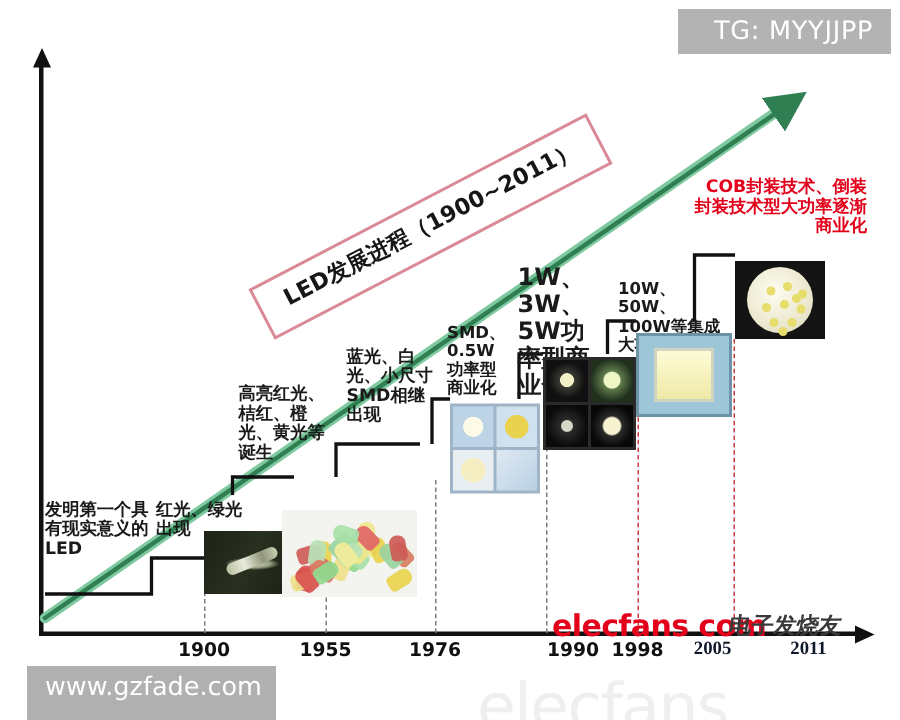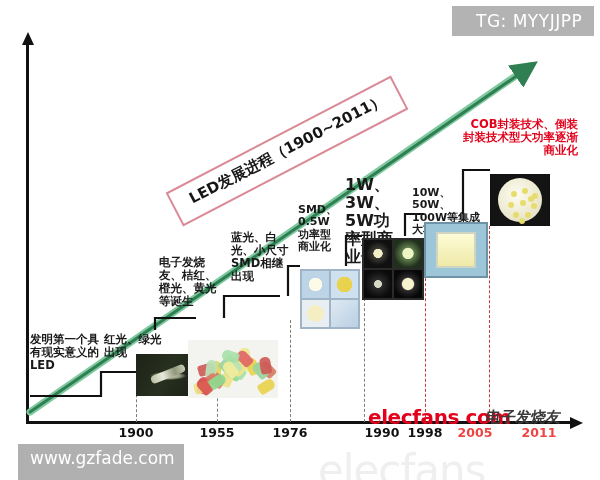--- a/index.html
+++ b/index.html
@@ -32,33 +32,33 @@
     font-size:15px;font-weight:bold;color:#161616;white-space:nowrap;
     letter-spacing:0px;line-height:30px;text-align:center;}
 
   
   .ms{position:absolute;font-weight:bold;color:#1a1a1a;line-height:1.12;}
 
   .ms1{left:30px;top:333px;width:72px;font-size:11.5px;}
   .ms2{left:104px;top:333px;width:68px;font-size:11.5px;}
   .ms3{left:159px;top:256px;width:62px;font-size:11.5px;}
   .ms4{left:231px;top:231px;width:60px;font-size:11.5px;}
-  .ms5{left:298px;top:204px;width:42px;font-size:11px;}
+  .ms5{left:298px;top:216px;width:42px;font-size:11px;}
   .ms6{left:345px;top:176px;width:56px;font-size:16px;}
   .ms7{left:412px;top:140px;width:70px;font-size:11px;margin-top:47px;}
   .ms8{left:462px;top:118px;width:116px;font-size:11.5px;color:#e2001a;text-align:right;}
 
   
   .vguide{position:absolute;border-left:1.5px dashed #7d7d7d;width:0;}
   .vguide.red{border-left-color:#c23b3b;}
 
   
   .tick{position:absolute;top:425px;font-size:12.5px;font-weight:bold;color:#111;
         text-align:center;width:46px;}
-  .tick.faint{color:#ef4444;}
+  .tick.faint{color:#0f172a;font-family:Liberation Serif, serif;}
 
   
   .thumb{position:absolute;overflow:hidden;background:#fff;}
 
   
   .ph-old{left:136px;top:354px;width:62px;height:42px;
     background:
       radial-gradient(ellipse 26px 6px at 52% 52%, #cfd3b8 0%, #9aa083 45%, rgba(40,45,30,0) 70%),
       linear-gradient(118deg, #1d2317 0%, #283020 48%, #1b2015 100%);}
   .ph-old::after{content:"";position:absolute;left:14px;top:16px;width:36px;height:8px;
@@ -161,21 +161,21 @@
 
   <div class="vguide" style="left:136px;top:360px;height:62px;"></div>
   <div class="vguide" style="left:217px;top:352px;height:70px;"></div>
   <div class="vguide" style="left:290px;top:320px;height:102px;"></div>
   <div class="vguide" style="left:364px;top:288px;height:134px;"></div>
   <div class="vguide red" style="left:425px;top:258px;height:164px;"></div>
   <div class="vguide red" style="left:489px;top:226px;height:196px;"></div>
 
   <div class="ms ms1">发明第一个具有现实意义的LED</div>
   <div class="ms ms2">红光、绿光出现</div>
-  <div class="ms ms3">电子发烧友、桔红、橙光、黄光等诞生</div>
+  <div class="ms ms3">高亮红光、桔红、橙光、黄光等诞生</div>
   <div class="ms ms4">蓝光、白光、小尺寸SMD相继出现</div>
   <div class="ms ms5">SMD、0.5W功率型商业化</div>
   <div class="ms ms6">1W、3W、5W功率型商业化</div>
   <div class="ms ms7">10W、50W、100W等集成大功率商业化</div>
   <div class="ms ms8">COB封装技术、倒装封装技术型大功率逐渐商业化</div>
 
   <div class="thumb ph-old"></div>
 
   <div class="thumb ph-pile" id="pile">
       <i style="left: 39.329px; top: 25.1884px; background: rgb(143, 217, 143); transform: rotate(-62deg);"></i>

